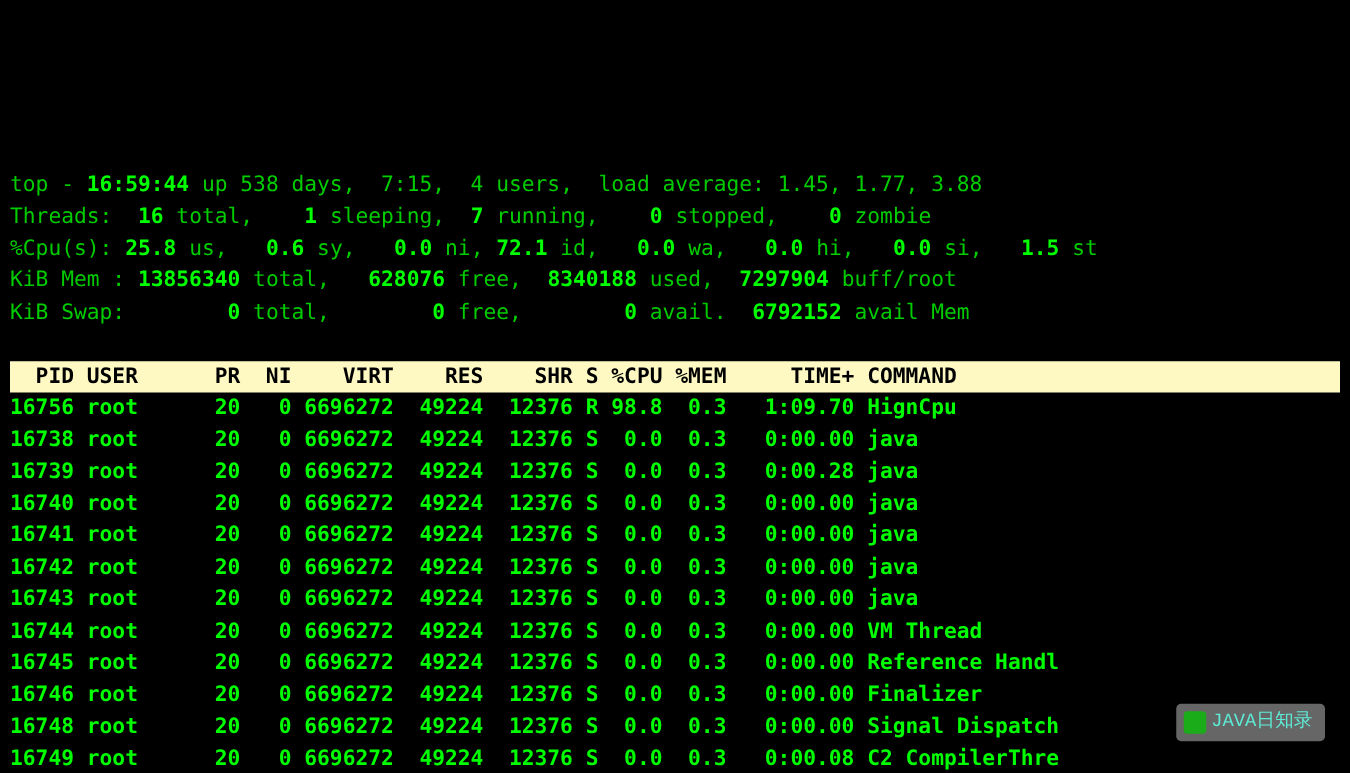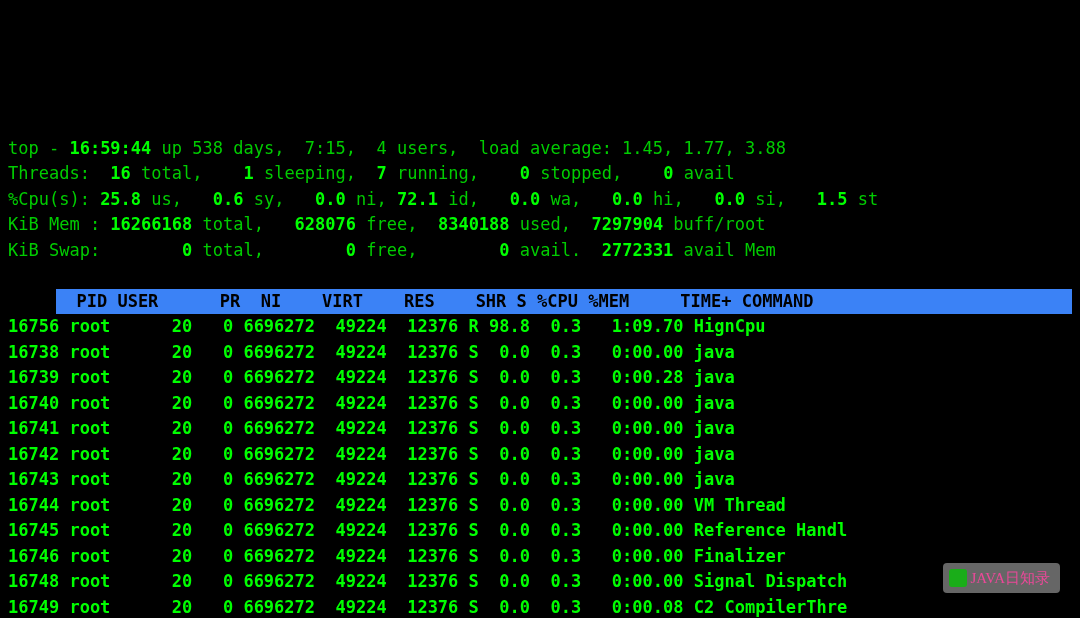--- a/index.html
+++ b/index.html
@@ -11,32 +11,31 @@
       line-height: 1.5;
       padding: 8px;
       width: 1080px;
       height: 618px;
       overflow: hidden;
       font-weight: bold;
       white-space: pre;
     }
     .dim { color: #00cc00; font-weight: normal; text-align: center; }
     .hdr-row {
-      background: #3b82f6;
+      background: #fef9c3;
       color: #000;
       display: block;
-      margin-left: 48px;
     }
     .watermark {
       position: absolute;
       right: 20px;
       bottom: 25px;
       background: rgba(120,120,120,0.85);
-      color: #ec4899;
-      font-family: Liberation Serif, serif;
+      color: #5eead4;
+      font-family: Liberation Mono, monospace;
       font-size: 15px;
       padding: 4px 10px 4px 28px;
       border-radius: 4px;
       font-weight: normal;
     }
     .watermark::before {
       content: "";
       position: absolute;
       left: 6px;
       top: 50%;
@@ -47,23 +46,23 @@
       background: #1aad19;
     }
   </style>
 </head>
 <body>
 
 
 
 <div>
 <span><span class="dim">top - </span><span>16:59:44 </span><span class="dim">up 538 days,  7:15,  4 users,  load average: 1.45, 1.77, 3.88</span></span>
-<span><span class="dim">Threads: </span><span> 16 </span><span class="dim">total,   </span><span> 1 </span><span class="dim">sleeping,  </span><span>7 </span><span class="dim">running,   </span><span> 0 </span><span class="dim">stopped,   </span><span> 0 </span><span class="dim">avail</span></span>
+<span><span class="dim">Threads: </span><span> 16 </span><span class="dim">total,   </span><span> 1 </span><span class="dim">sleeping,  </span><span>7 </span><span class="dim">running,   </span><span> 0 </span><span class="dim">stopped,   </span><span> 0 </span><span class="dim">zombie</span></span>
 <span><span class="dim">%Cpu(s): </span><span>25.8 </span><span class="dim">us,  </span><span> 0.6 </span><span class="dim">sy,  </span><span> 0.0 </span><span class="dim">ni, </span><span>72.1 </span><span class="dim">id,  </span><span> 0.0 </span><span class="dim">wa,  </span><span> 0.0 </span><span class="dim">hi,  </span><span> 0.0 </span><span class="dim">si,  </span><span> 1.5 </span><span class="dim">st</span></span>
-<span><span class="dim">KiB Mem : </span><span>16266168 </span><span class="dim">total,   </span><span>628076 </span><span class="dim">free,  </span><span>8340188 </span><span class="dim">used,  </span><span>7297904 </span><span class="dim">buff/root</span></span>
-<span><span class="dim">KiB Swap:        </span><span>0 </span><span class="dim">total,        </span><span>0 </span><span class="dim">free,        </span><span>0 </span><span class="dim">avail.  </span><span>2772331 </span><span class="dim">avail Mem</span></span>
+<span><span class="dim">KiB Mem : </span><span>13856340 </span><span class="dim">total,   </span><span>628076 </span><span class="dim">free,  </span><span>8340188 </span><span class="dim">used,  </span><span>7297904 </span><span class="dim">buff/root</span></span>
+<span><span class="dim">KiB Swap:        </span><span>0 </span><span class="dim">total,        </span><span>0 </span><span class="dim">free,        </span><span>0 </span><span class="dim">avail.  </span><span>6792152 </span><span class="dim">avail Mem</span></span>
 
 <span class="hdr-row">  PID USER      PR  NI    VIRT    RES    SHR S %CPU %MEM     TIME+ COMMAND         </span><div id="rows"><div>16756 root      20   0 6696272  49224  12376 R 98.8  0.3   1:09.70 HignCpu</div><div>16738 root      20   0 6696272  49224  12376 S  0.0  0.3   0:00.00 java</div><div>16739 root      20   0 6696272  49224  12376 S  0.0  0.3   0:00.28 java</div><div>16740 root      20   0 6696272  49224  12376 S  0.0  0.3   0:00.00 java</div><div>16741 root      20   0 6696272  49224  12376 S  0.0  0.3   0:00.00 java</div><div>16742 root      20   0 6696272  49224  12376 S  0.0  0.3   0:00.00 java</div><div>16743 root      20   0 6696272  49224  12376 S  0.0  0.3   0:00.00 java</div><div>16744 root      20   0 6696272  49224  12376 S  0.0  0.3   0:00.00 VM Thread</div><div>16745 root      20   0 6696272  49224  12376 S  0.0  0.3   0:00.00 Reference Handl</div><div>16746 root      20   0 6696272  49224  12376 S  0.0  0.3   0:00.00 Finalizer</div><div>16748 root      20   0 6696272  49224  12376 S  0.0  0.3   0:00.00 Signal Dispatch</div><div>16749 root      20   0 6696272  49224  12376 S  0.0  0.3   0:00.08 C2 CompilerThre</div></div></div>
 
 <div class="watermark"><span>JAVA日知录</span></div>
 
 
 
 
 </body></html>

